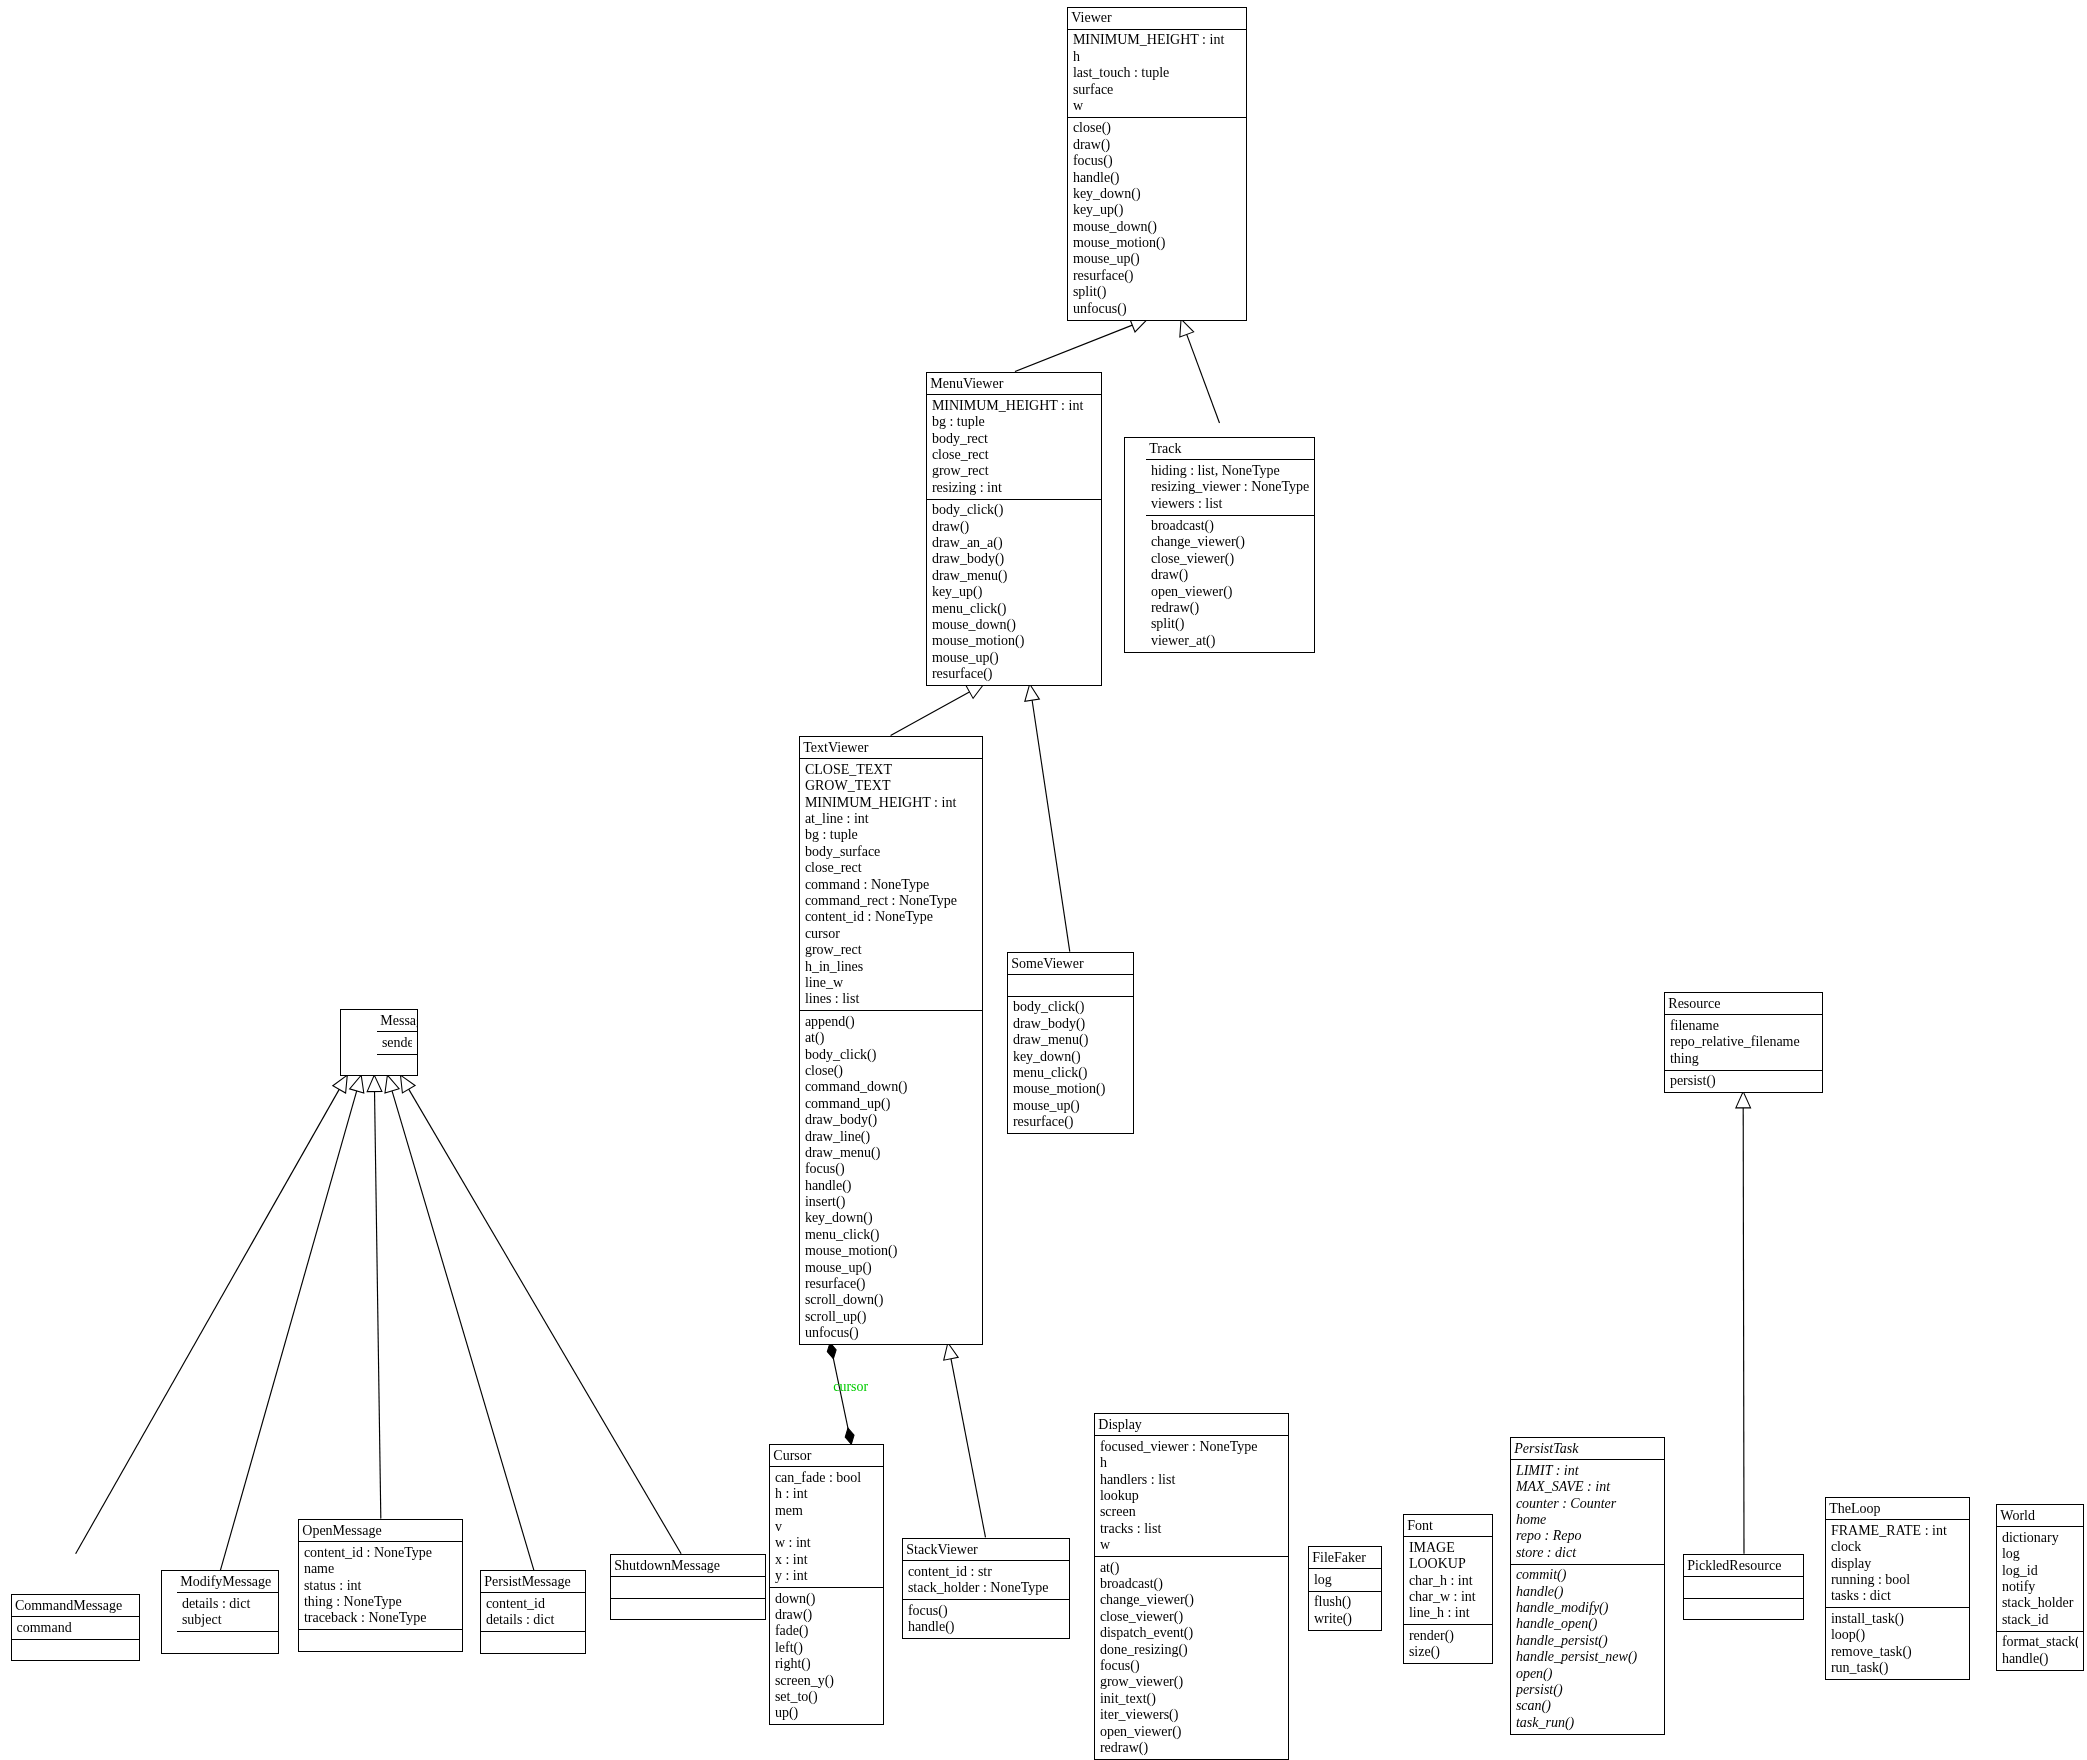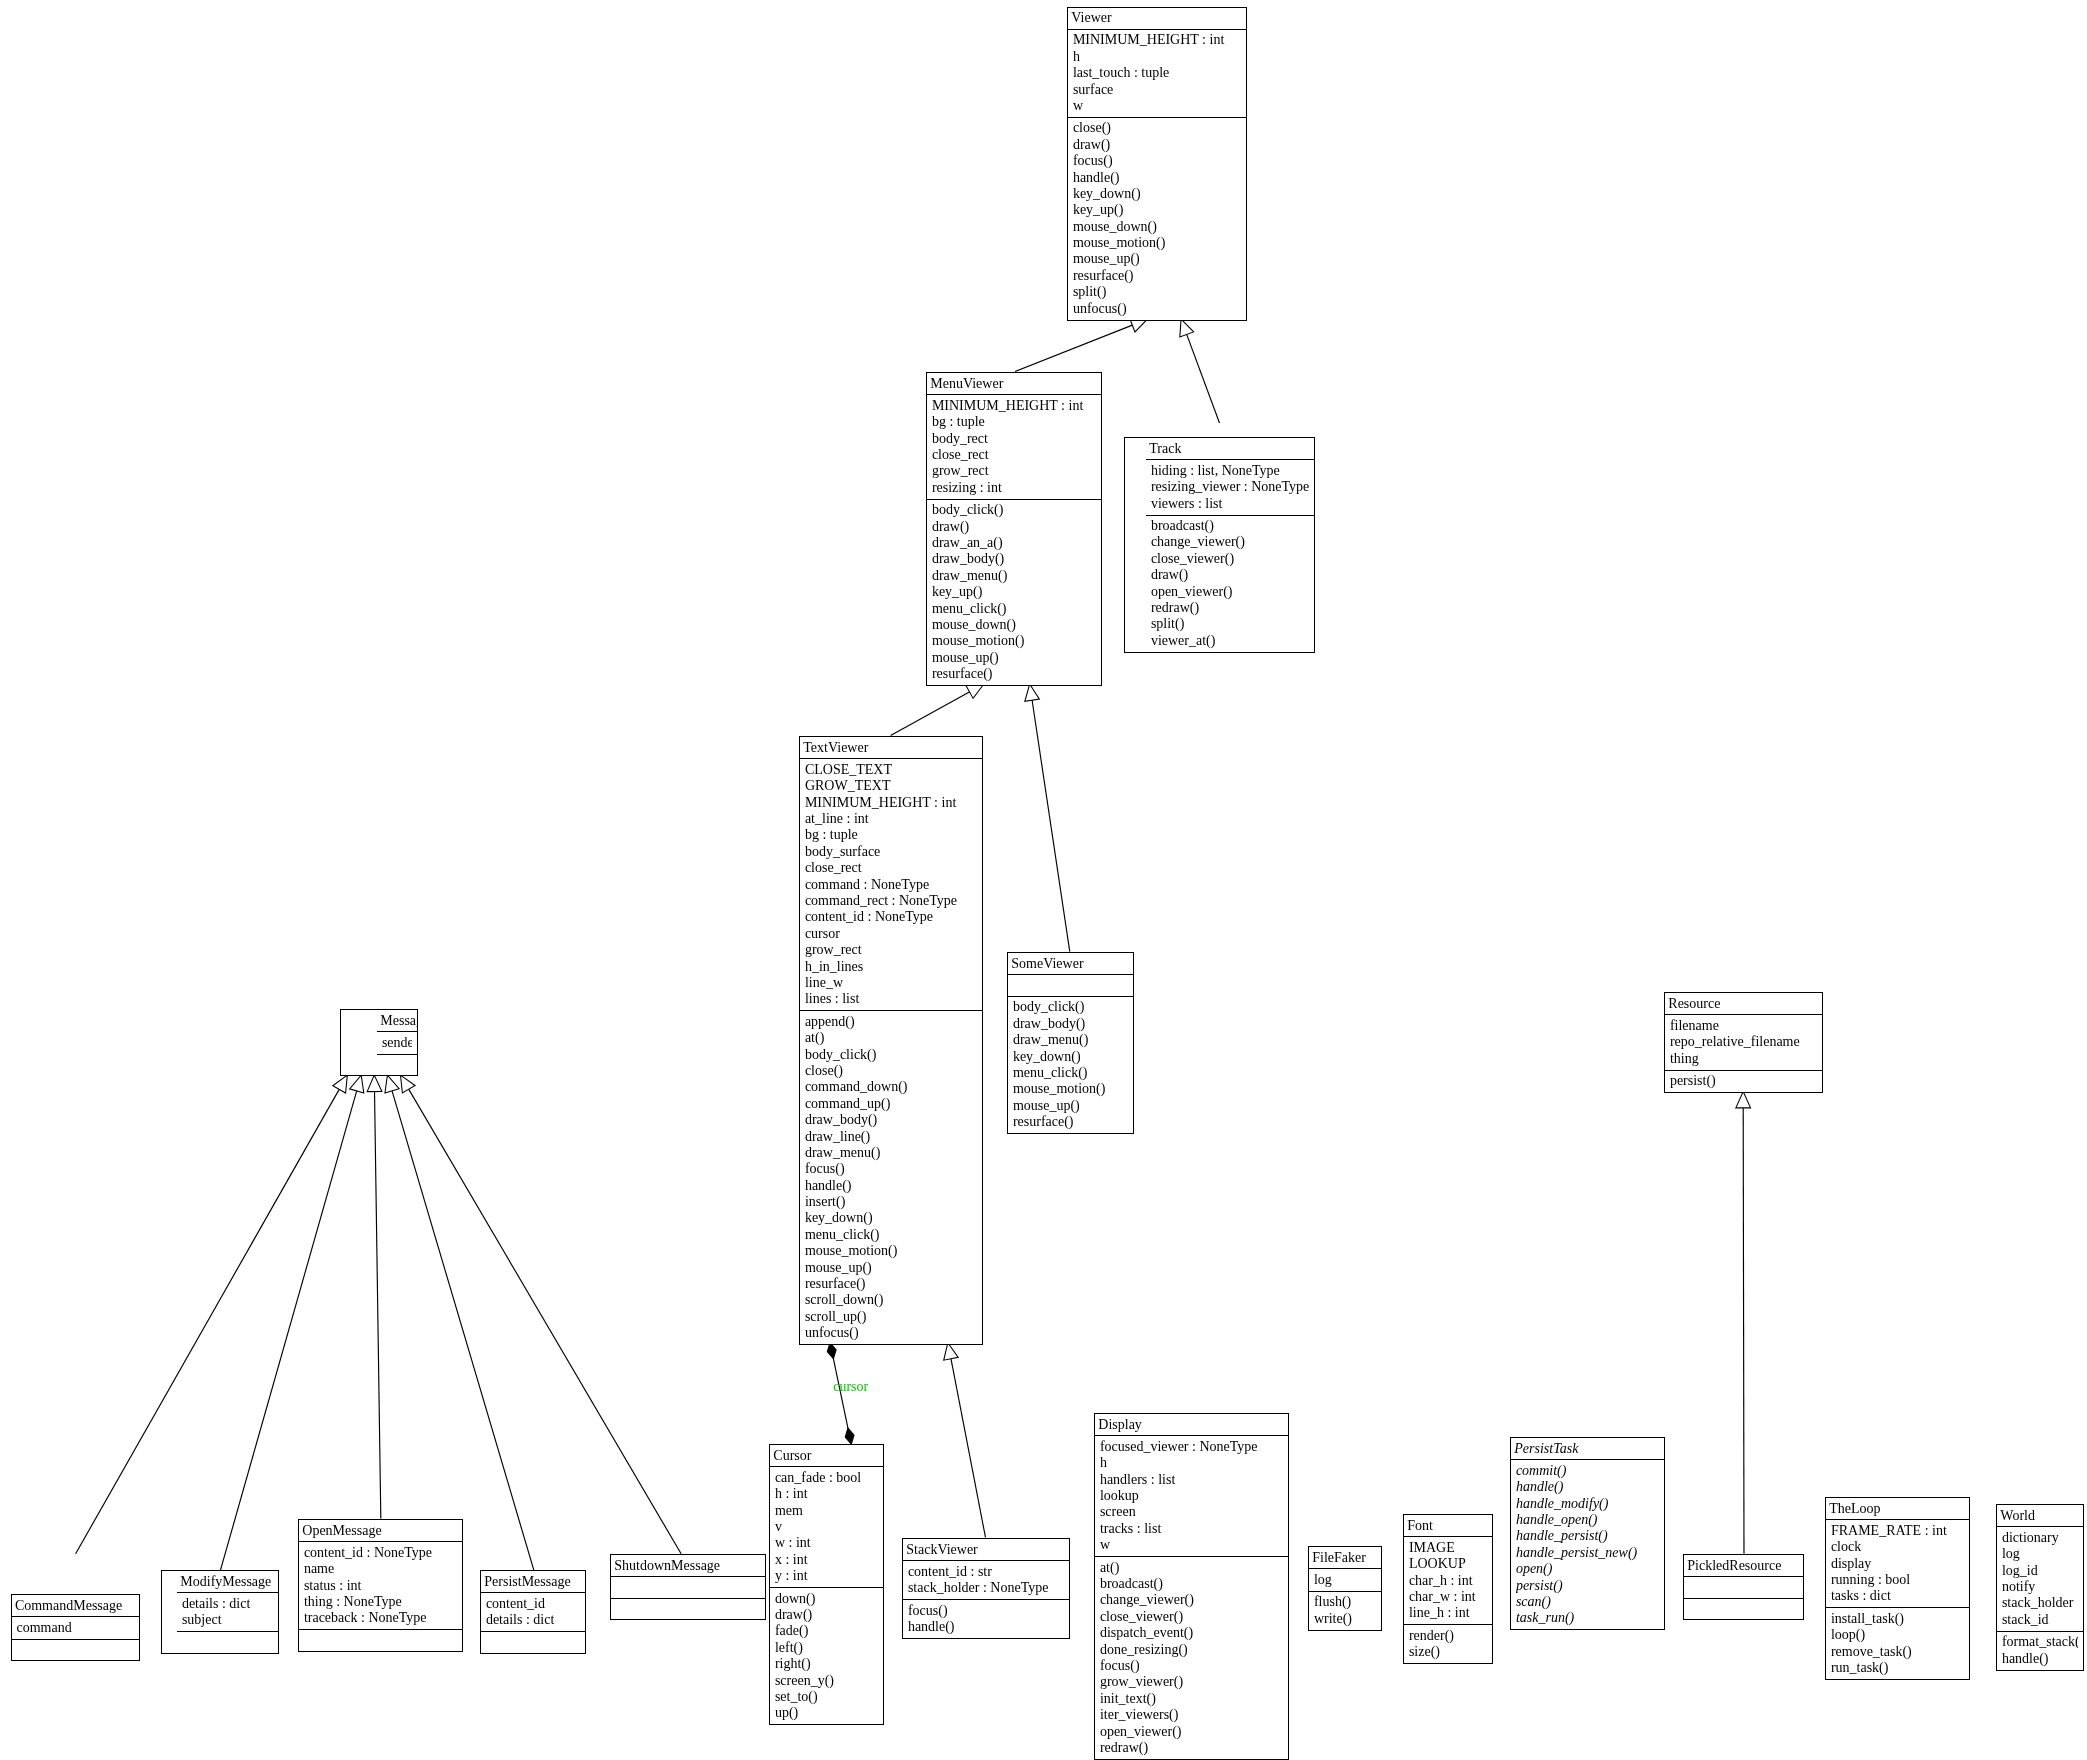--- a/index.html
+++ b/index.html
@@ -290,20 +290,28 @@
         <div class="row">char_w : int</div>
         <div class="row">line_h : int</div>
       </div>
       <div class="uml-section uml-methods">
         <div class="row">render()</div>
         <div class="row">size()</div>
       </div>
     </div>
     <div class="uml-class" style="left: 1510px; top: 1437px; width: 155px; font-style: italic;">
       <div class="uml-title">PersistTask</div>
+      <div class="uml-section uml-attrs">
+        <div class="row">LIMIT : int</div>
+        <div class="row">MAX_SAVE : int</div>
+        <div class="row">counter : Counter</div>
+        <div class="row">home</div>
+        <div class="row">repo : Repo</div>
+        <div class="row">store : dict</div>
+      </div>
       <div class="uml-section uml-methods">
         <div class="row">commit()</div>
         <div class="row">handle()</div>
         <div class="row">handle_modify()</div>
         <div class="row">handle_open()</div>
         <div class="row">handle_persist()</div>
         <div class="row">handle_persist_new()</div>
         <div class="row">open()</div>
         <div class="row">persist()</div>
         <div class="row">scan()</div>

